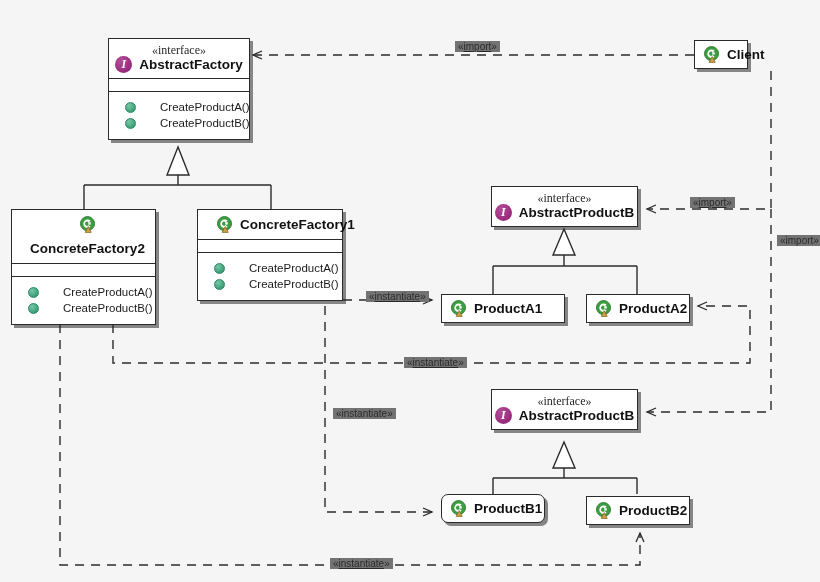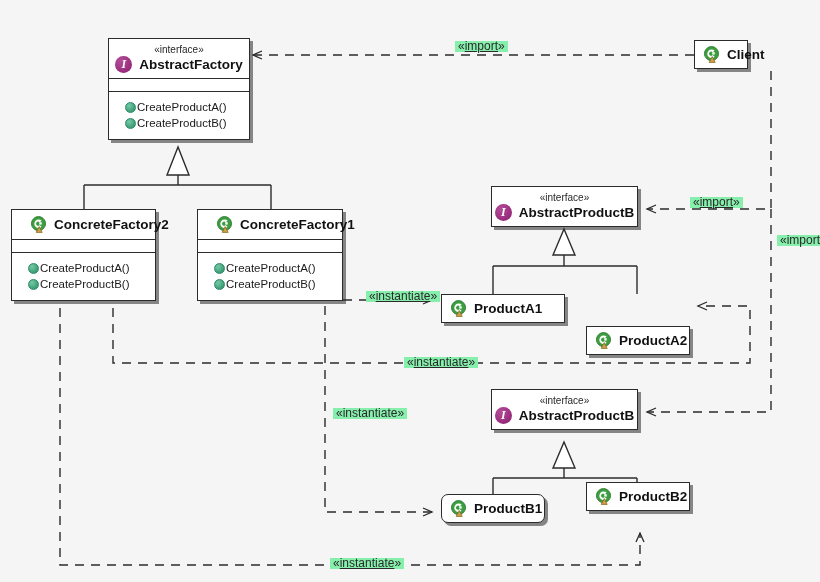--- a/index.html
+++ b/index.html
@@ -30,24 +30,24 @@
     border: 1.6px solid #2b2b2b;
     box-shadow: 3px 3px 0 0 rgba(40,40,40,0.55);
     box-sizing: border-box;
     z-index: 5;
   }
   .uml-head {
     padding: 5px 10px 5px 10px;
     text-align: center;
   }
   .stereo {
-    font-size: 10px;
+    font-size: 12px;
     color: #262626;
     line-height: 12px;
-    font-family: Liberation Sans, sans-serif;
+    font-family: Liberation Serif, serif;
     white-space: nowrap;
   }
   .title-row {
     display: flex;
     align-items: center;
     justify-content: center;
     gap: 7px;
     line-height: 17px;
   }
   .cls-name {
@@ -61,21 +61,21 @@
   }
   .empty-compartment {
     height: 12px;
   }
   .members {
     padding: 7px 0 8px 0;
   }
   .member {
     display: flex;
     align-items: center;
-    gap: 1px;
+    gap: 24px;
     padding: 2px 0 2px 16px;
     font-size: 11.5px;
     color: #1b1b1b;
     white-space: nowrap;
   }
   
   .icon {
     flex: 0 0 auto;
     display: inline-block;
     position: relative;
@@ -99,23 +99,23 @@
   .icon-method {
     width: 11px; height: 11px;
     border-radius: 50%;
     background: radial-gradient(circle at 34% 30%, #77c9a6 0%, #43a47e 60%, #2e8a66 100%);
     border: 1px solid #2e8a66;
     box-sizing: border-box;
   }
   
   .edge-label {
     position: absolute;
-    font-size: 12px;
+    font-size: 10px;
     color: #2a2a2a;
-    background: #86efac;
+    background: #737373;
     padding: 0 3px;
     white-space: nowrap;
     z-index: 6;
     line-height: 11px;
   }
   .edge-label .u {
     text-decoration: underline;
   }
 </style>
 </head>
@@ -201,21 +201,21 @@
       </div>
       <div class="member">
         <span class="icon icon-method"></span>
         <span>CreateProductB()</span>
       </div>
     </div>
   </div>
 
   <div class="uml-box" style="left:11px; top:209px; width:145px;">
     <div class="uml-head" style="padding-top:6px;padding-bottom:6px;">
-      <div class="title-row" style="justify-content:flex-start;padding-left:8px;">
+      <div class="title-row" style="justify-content:flex-start;padding-left:8px;flex-direction:column;">
         <span class="icon icon-class">
           <svg width="17" height="17" viewBox="0 0 17 17" xmlns="http://www.w3.org/2000/svg">
             <circle cx="8.5" cy="7.6" r="7" fill="#3d9e41"></circle>
             <circle cx="8.5" cy="7.6" r="7" fill="none" stroke="#2e7d32" stroke-width="1"></circle>
             <path d="M11.6,4.6 A4.3,4.3 0 1 0 11.6,10.8 L9.6,8.9 A2,2 0 1 1 9.6,6.5 Z" fill="#ffffff"></path>
             <rect x="9.3" y="6.2" width="2.4" height="2.4" fill="#ffffff"></rect>
             <path d="M6.2,16.4 L9.2,10.6 L12.2,16.4 Z" fill="#cfa14a" stroke="#8a6a22" stroke-width="0.8"></path>
           </svg>
         </span>
         <span class="cls-name">ConcreteFactory2</span>
@@ -296,21 +296,21 @@
             <path d="M11.6,4.6 A4.3,4.3 0 1 0 11.6,10.8 L9.6,8.9 A2,2 0 1 1 9.6,6.5 Z" fill="#ffffff"></path>
             <rect x="9.3" y="6.2" width="2.4" height="2.4" fill="#ffffff"></rect>
             <path d="M6.2,16.4 L9.2,10.6 L12.2,16.4 Z" fill="#cfa14a" stroke="#8a6a22" stroke-width="0.8"></path>
           </svg>
         </span>
         <span class="cls-name">ProductA1</span>
       </div>
     </div>
   </div>
 
-  <div class="uml-box" style="left:586px; top:294px; width:104px;margin-top:32px;">
+  <div class="uml-box" style="left:586px; top:294px; width:104px;">
     <div class="uml-head" style="padding:5px 8px;">
       <div class="title-row" style="justify-content:flex-start;">
         <span class="icon icon-class">
           <svg width="17" height="17" viewBox="0 0 17 17" xmlns="http://www.w3.org/2000/svg">
             <circle cx="8.5" cy="7.6" r="7" fill="#3d9e41"></circle>
             <circle cx="8.5" cy="7.6" r="7" fill="none" stroke="#2e7d32" stroke-width="1"></circle>
             <path d="M11.6,4.6 A4.3,4.3 0 1 0 11.6,10.8 L9.6,8.9 A2,2 0 1 1 9.6,6.5 Z" fill="#ffffff"></path>
             <rect x="9.3" y="6.2" width="2.4" height="2.4" fill="#ffffff"></rect>
             <path d="M6.2,16.4 L9.2,10.6 L12.2,16.4 Z" fill="#cfa14a" stroke="#8a6a22" stroke-width="0.8"></path>
           </svg>
@@ -330,21 +330,21 @@
             <path d="M11.6,4.6 A4.3,4.3 0 1 0 11.6,10.8 L9.6,8.9 A2,2 0 1 1 9.6,6.5 Z" fill="#ffffff"></path>
             <rect x="9.3" y="6.2" width="2.4" height="2.4" fill="#ffffff"></rect>
             <path d="M6.2,16.4 L9.2,10.6 L12.2,16.4 Z" fill="#cfa14a" stroke="#8a6a22" stroke-width="0.8"></path>
           </svg>
         </span>
         <span class="cls-name">ProductB1</span>
       </div>
     </div>
   </div>
 
-  <div class="uml-box" style="left:586px; top:482px; width:104px;">
+  <div class="uml-box" style="left:586px; top:496px; width:104px;">
     <div class="uml-head" style="padding:5px 8px;">
       <div class="title-row" style="justify-content:flex-start;">
         <span class="icon icon-class">
           <svg width="17" height="17" viewBox="0 0 17 17" xmlns="http://www.w3.org/2000/svg">
             <circle cx="8.5" cy="7.6" r="7" fill="#3d9e41"></circle>
             <circle cx="8.5" cy="7.6" r="7" fill="none" stroke="#2e7d32" stroke-width="1"></circle>
             <path d="M11.6,4.6 A4.3,4.3 0 1 0 11.6,10.8 L9.6,8.9 A2,2 0 1 1 9.6,6.5 Z" fill="#ffffff"></path>
             <rect x="9.3" y="6.2" width="2.4" height="2.4" fill="#ffffff"></rect>
             <path d="M6.2,16.4 L9.2,10.6 L12.2,16.4 Z" fill="#cfa14a" stroke="#8a6a22" stroke-width="0.8"></path>
           </svg>

